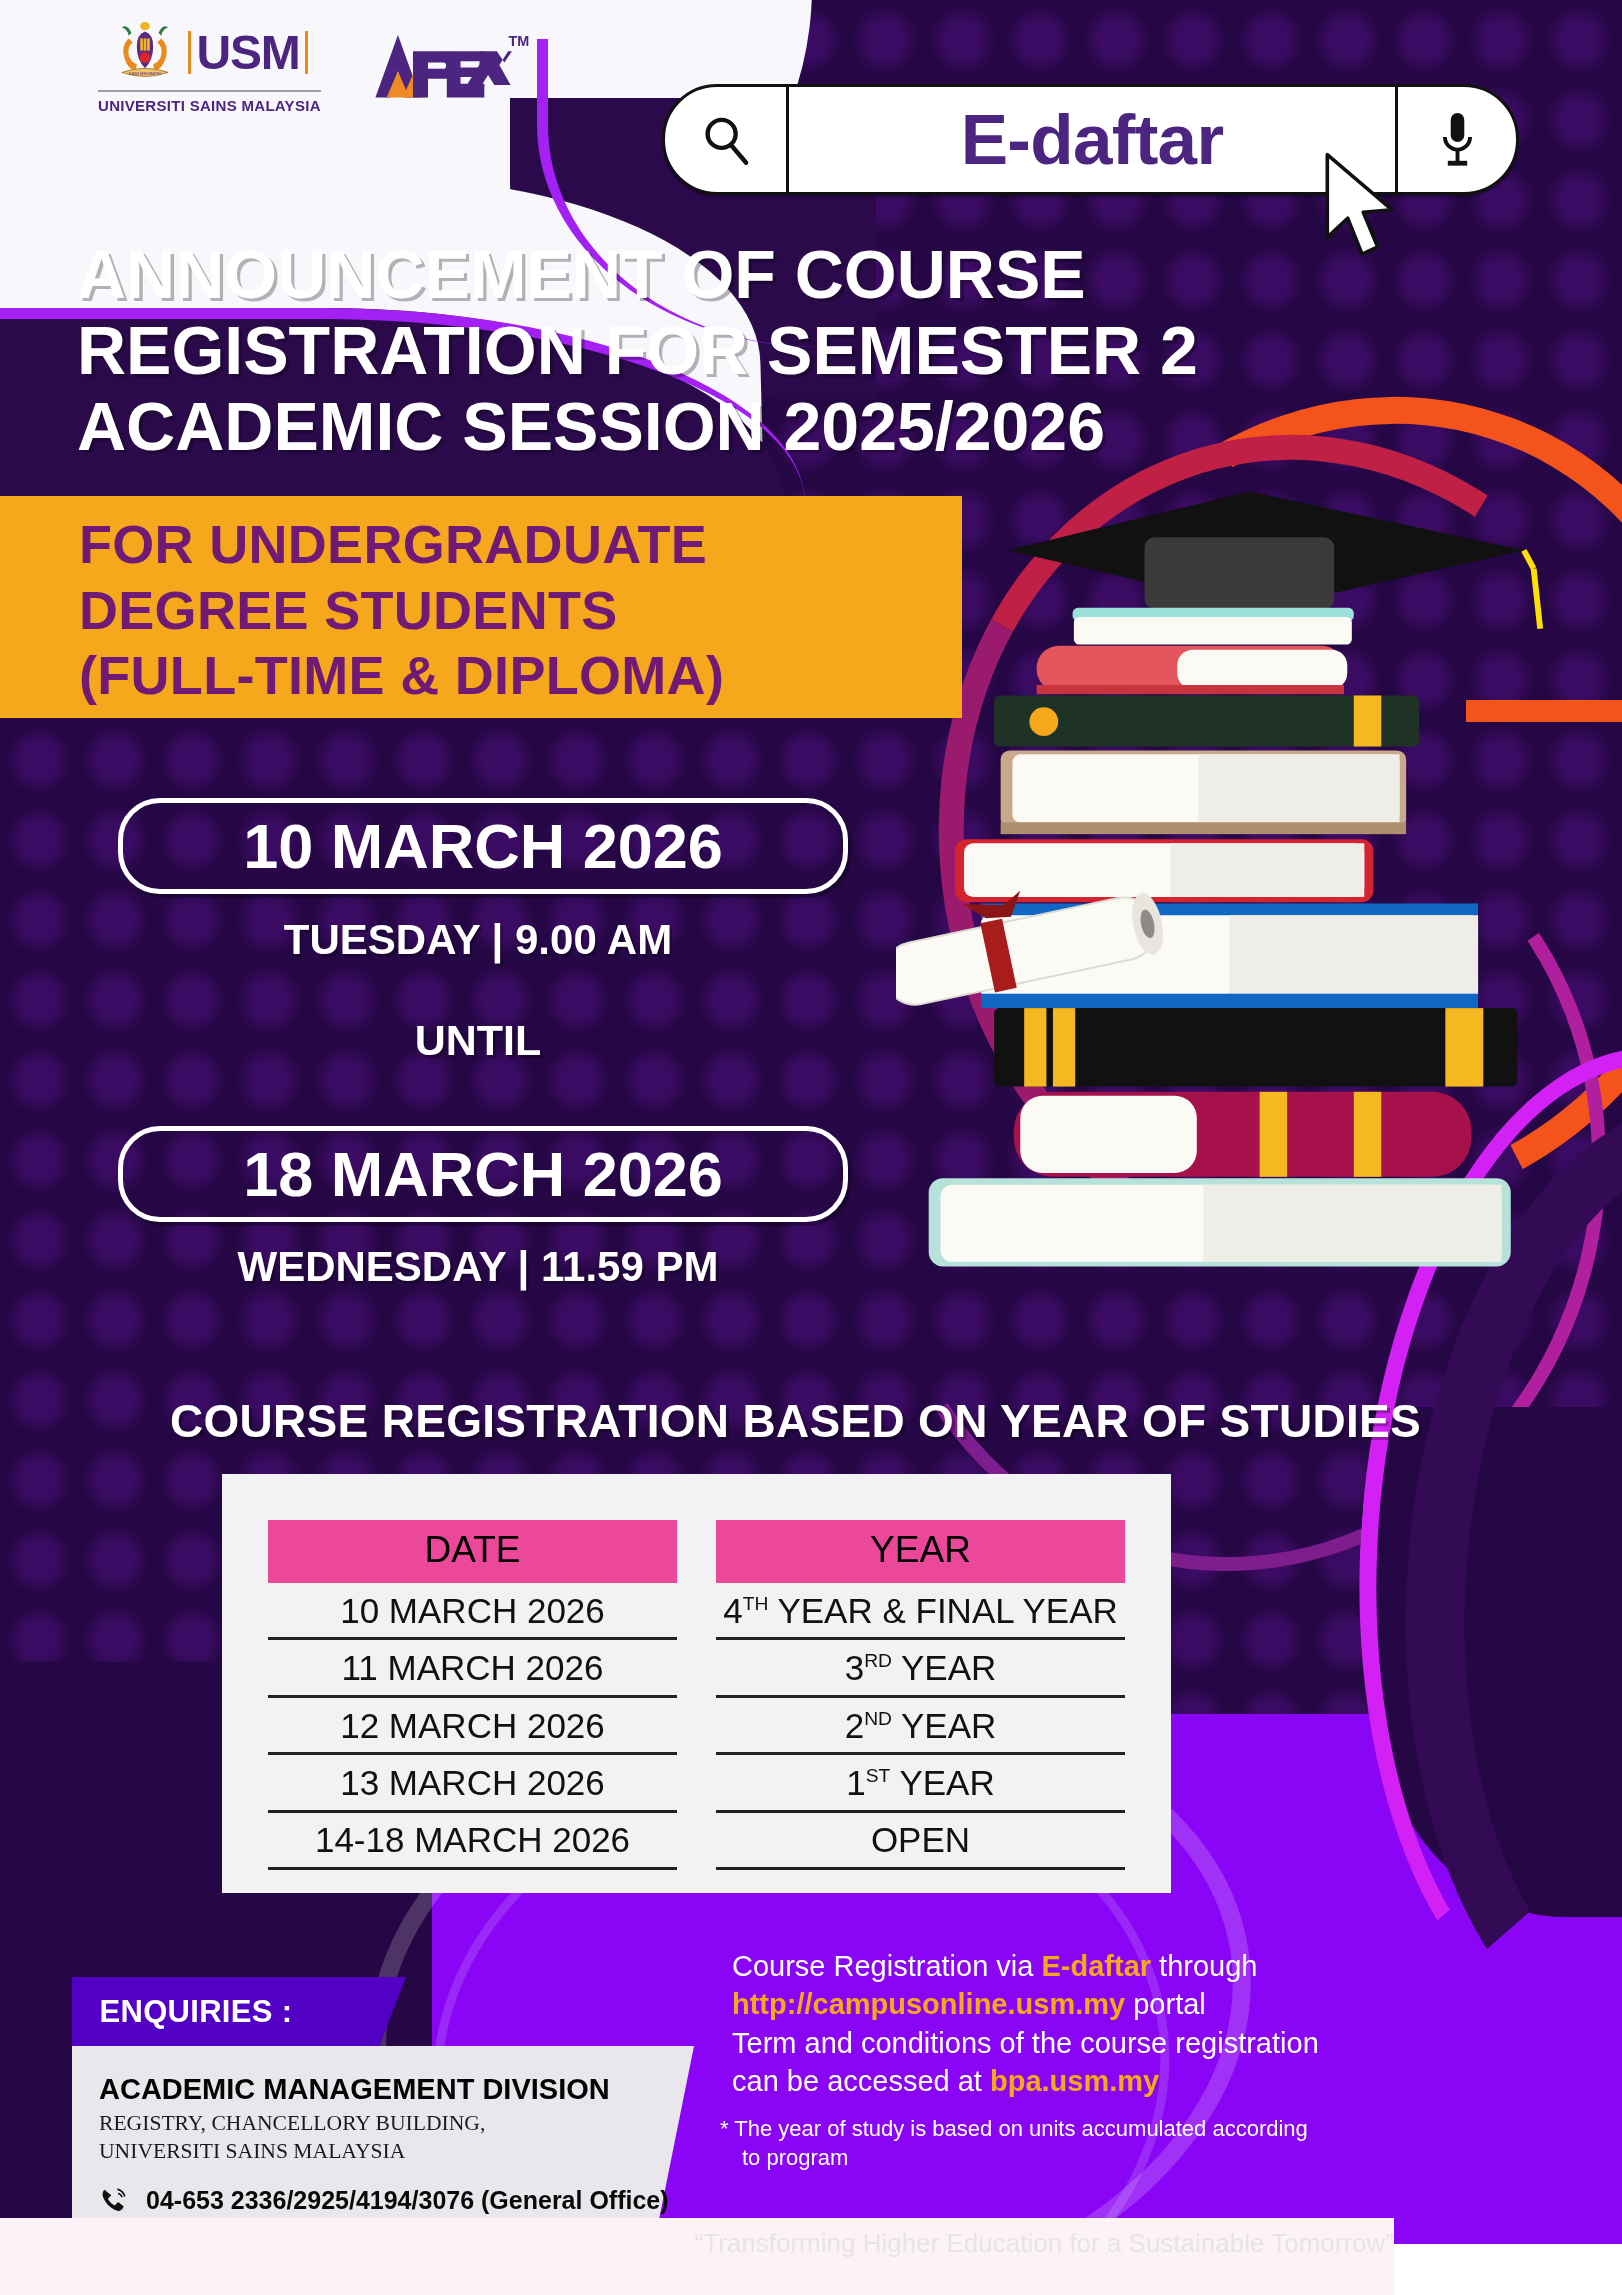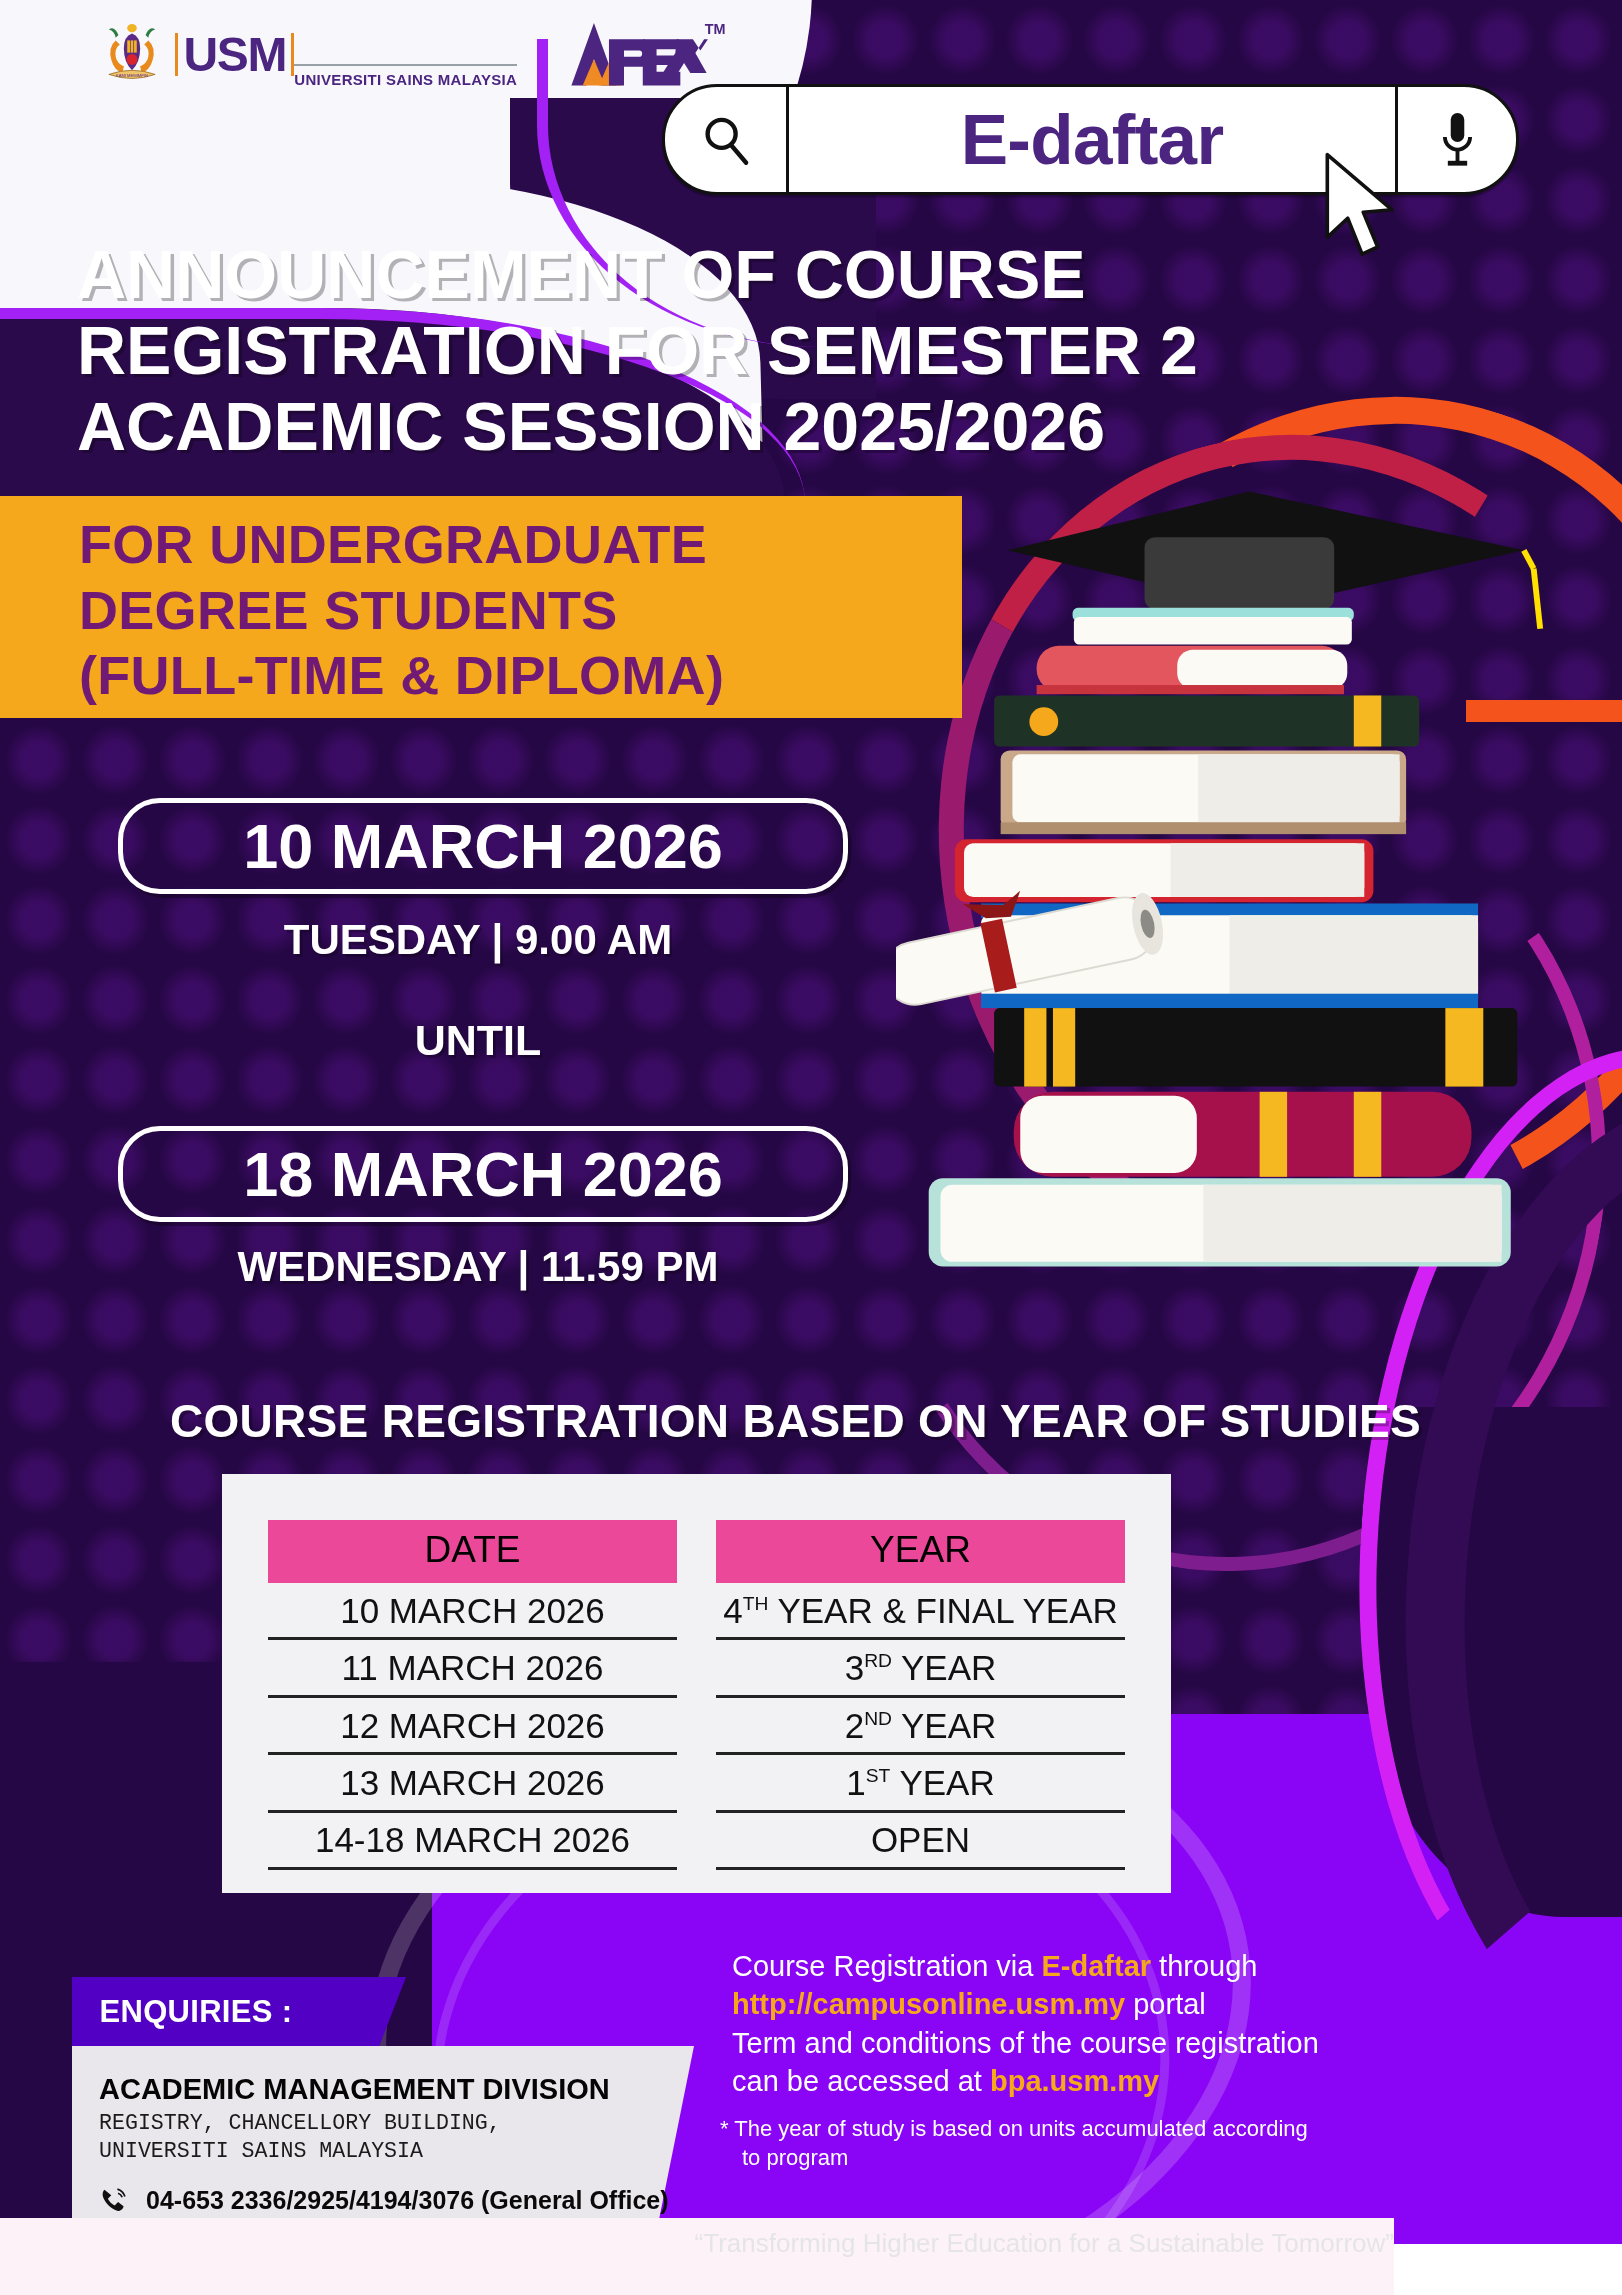--- a/index.html
+++ b/index.html
@@ -140,21 +140,21 @@
   .swoosh2{
     position:absolute;left:432px;top:1767px;width:720px;height:589px;
     border:9.2px solid rgba(255,255,255,.14);
     border-radius:50%;
     transform:rotate(-6deg);
     pointer-events:none;
   }
 
   
   .logos{position:absolute;left:98px;top:18.3px;display:flex;align-items:center;gap:30px;}
-  .usm-lockup{display:flex;flex-direction:row;align-items:flex-end;}
+  .usm-lockup{display:flex;flex-direction:column;align-items:center;}
   .usm-row{display:flex;align-items:center;gap:9.2px;}
   .crest{width:68px;height:68px;position:relative;}
   .usm-letters{
     font-family:"Liberation Sans",sans-serif;
     font-weight:bold;font-size:48px;letter-spacing:-1.3px;
     color:#4B2580;line-height:.9;
     border-left:3.3px solid #E98A1C;border-right:3.3px solid #E98A1C;
     padding:0 5.2px;
   }
   .usm-caption{
@@ -266,21 +266,21 @@
     color:#fff;font-weight:bold;font-size:31px;margin-left:27.5px;letter-spacing:0.3px;
     font-family:"Liberation Sans",sans-serif;
   }
   .enq-card{
     position:absolute;left:72px;top:2046px;width:622px;height:216px;
     background:#E9E7EC;
     clip-path:polygon(0 0, 100% 0, 93% 100%, 0 100%);
   }
   .enq-body{position:absolute;left:99px;top:2073px;width:589px;}
   .enq-h{font-size:29px;font-weight:bold;color:#050505;font-family:"Liberation Sans",sans-serif;}
-  .enq-s{font-size:21.6px;color:#1b1b1b;line-height:1.28;margin-top:3.9px;font-family:Liberation Mono, monospace;}
+  .enq-s{font-size:21.6px;color:#1b1b1b;line-height:1.28;margin-top:3.9px;font-family:Liberation Serif, serif;}
   .enq-line{display:flex;align-items:center;gap:17px;margin-top:19.6px;}
   .enq-line .t{font-size:25px;font-weight:bold;color:#0a0a0a;font-family:"Liberation Sans",sans-serif;}
 
   
   .info{
     position:absolute;left:732px;top:1947px;width:772px;
     color:#fff;font-size:29px;line-height:1.32;
     font-family:"Liberation Sans",sans-serif;
   }
   .info b{color:#F7A81A;}

